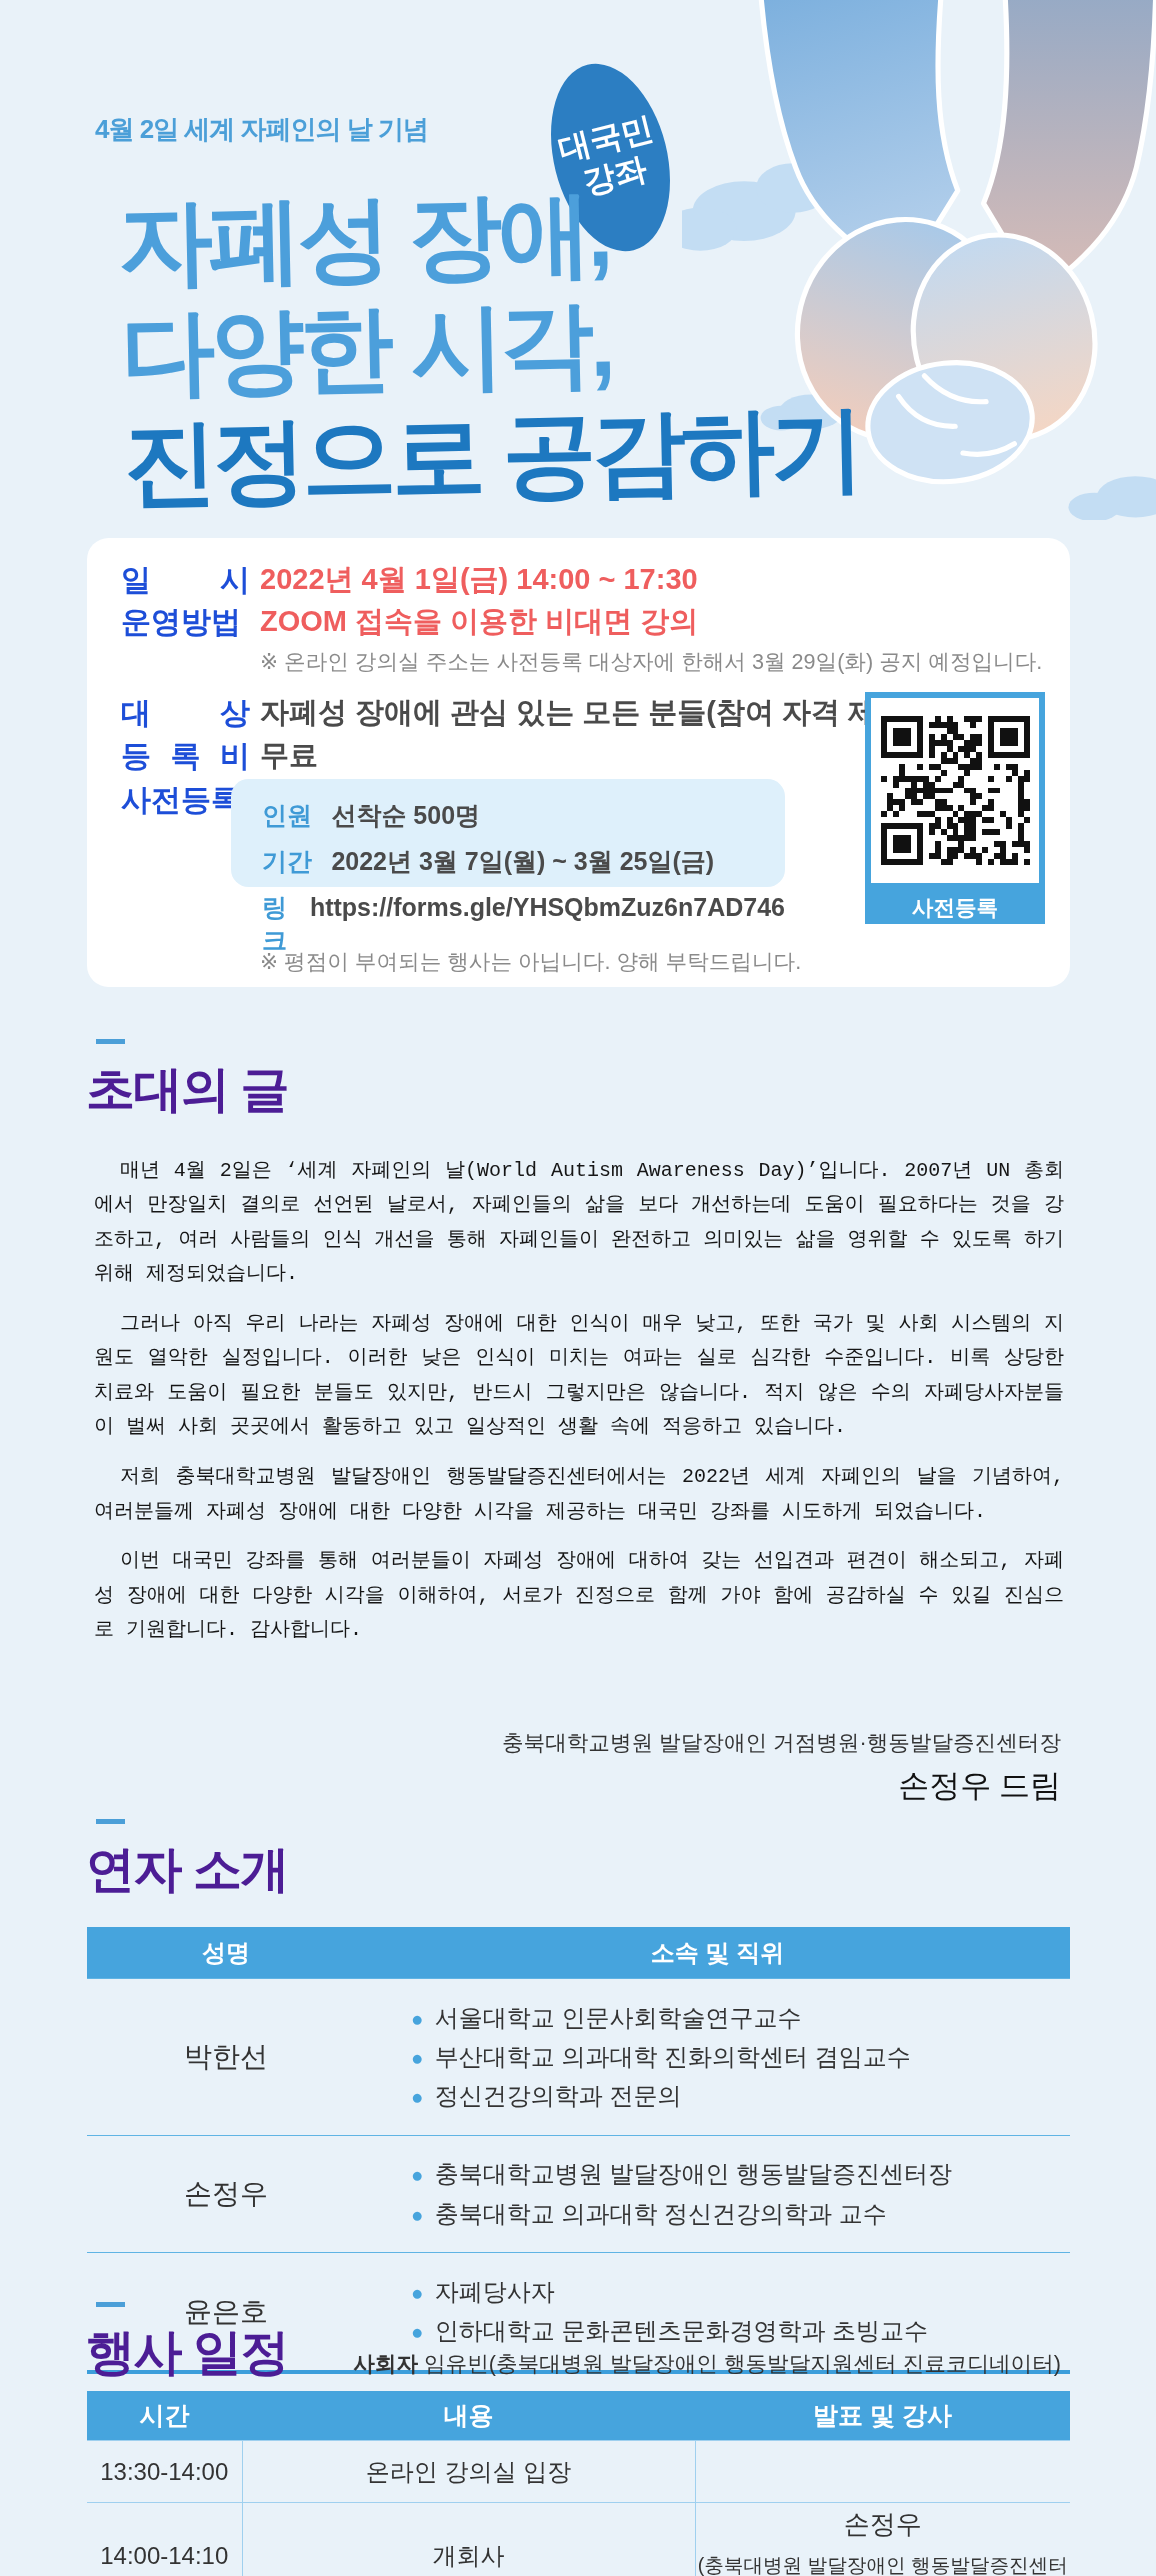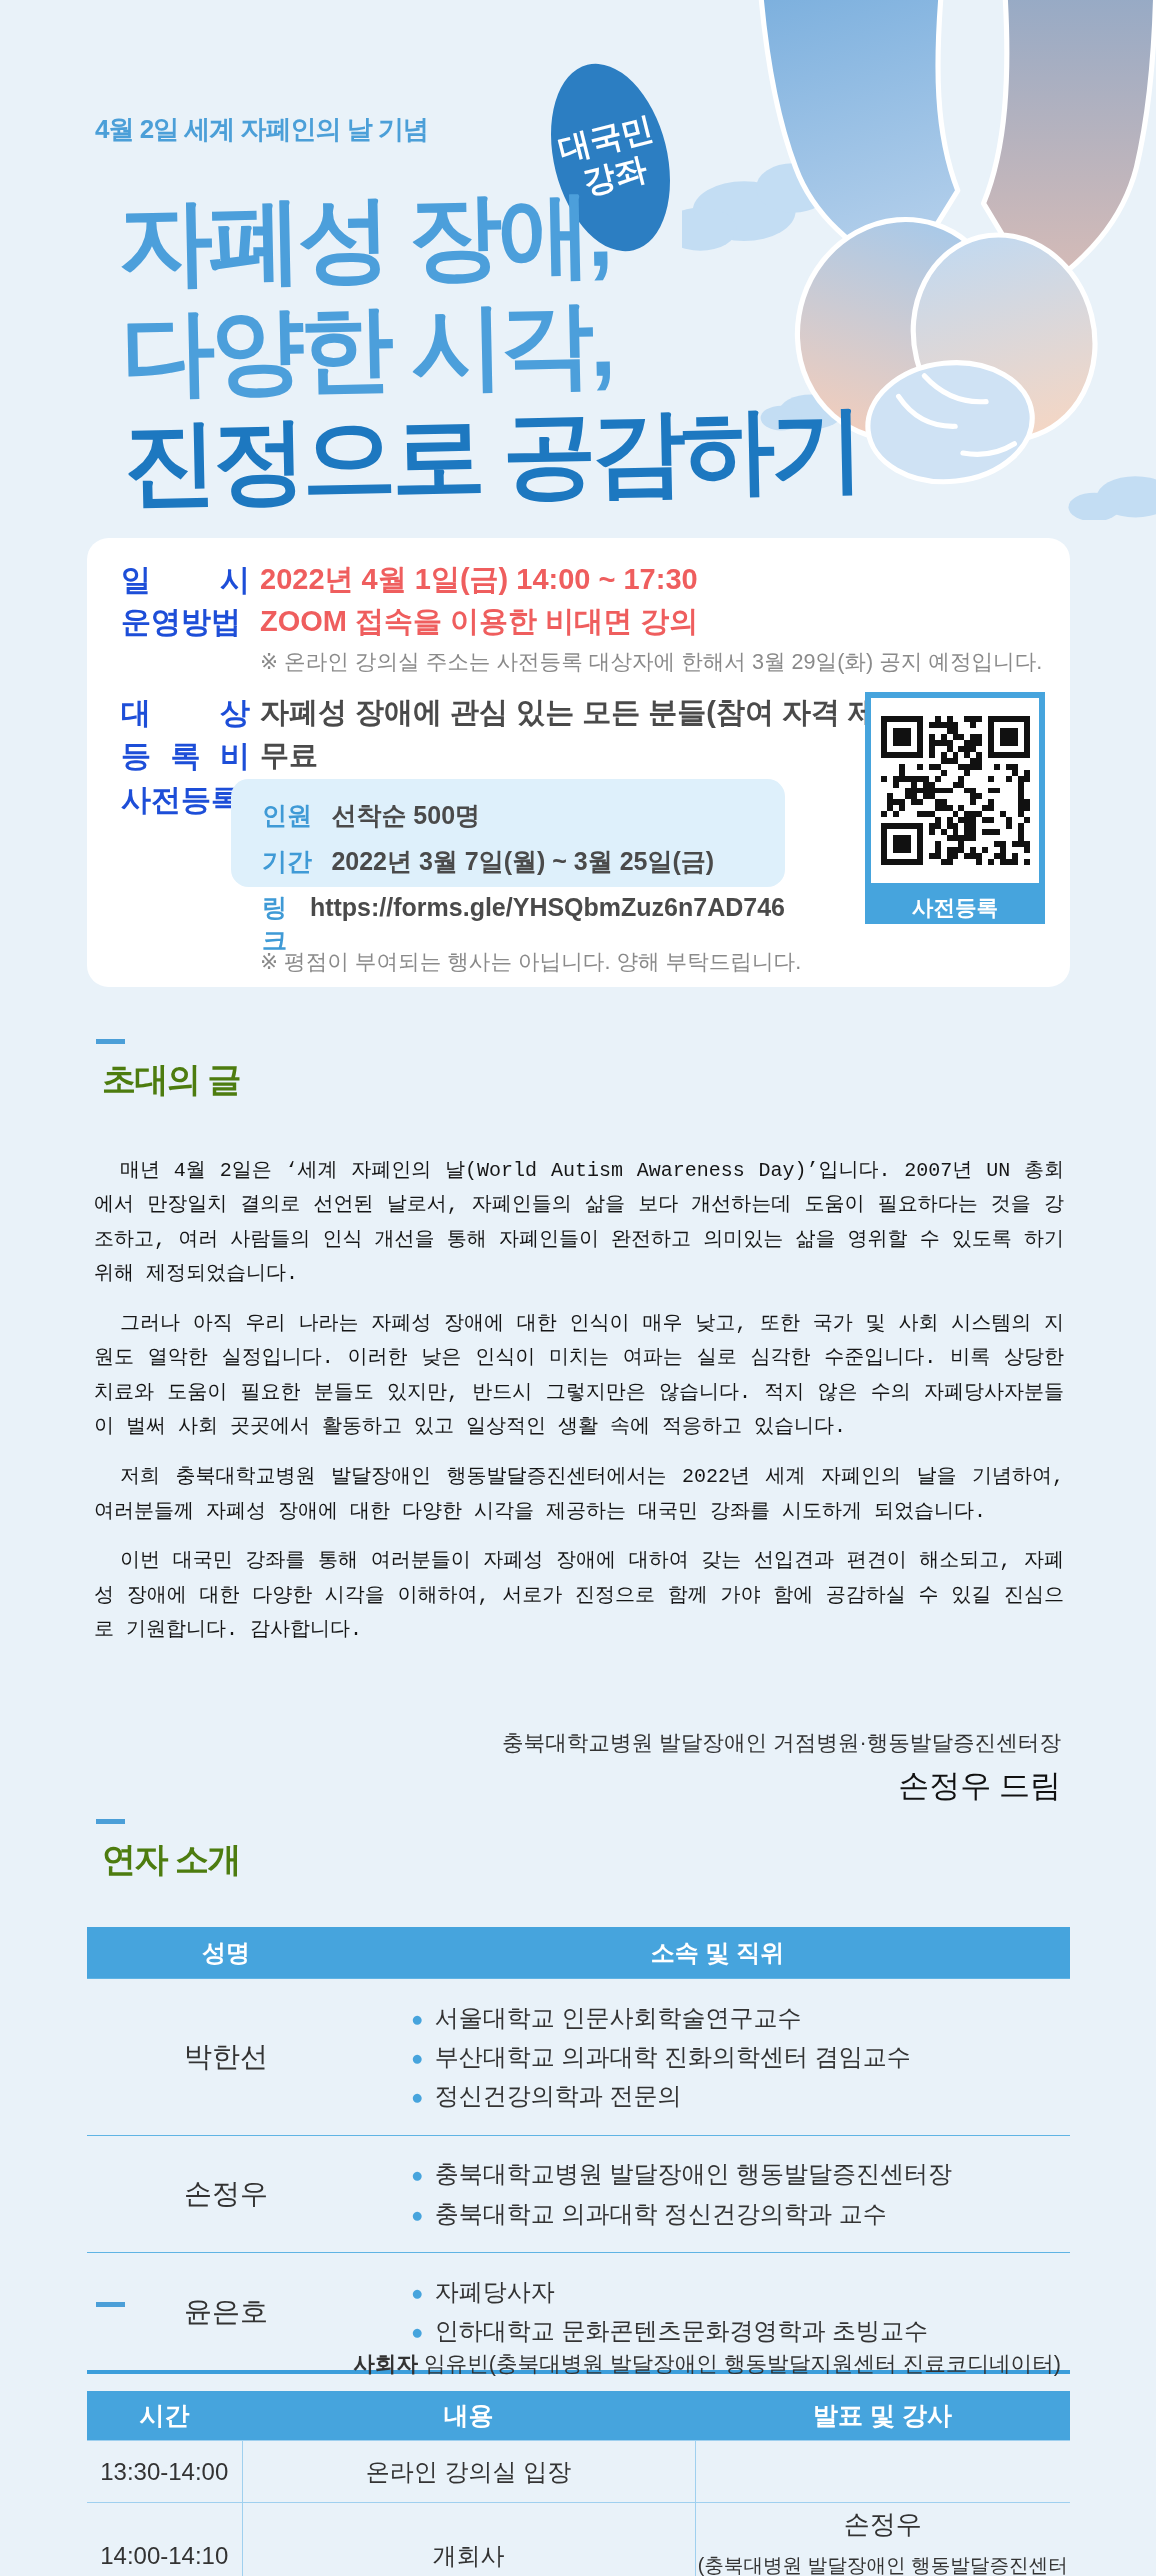--- a/index.html
+++ b/index.html
@@ -29,21 +29,21 @@
   .info-note{position:absolute;left:173px;font-size:21.6px;color:#8a8a8a;}
   .prereg-box{position:absolute;left:144px;top:241px;width:554px;height:108px;background:#def0fb;border-radius:17.5px;padding:19.6px 0 0 31px;box-sizing:border-box;}
   .prereg-row{display:flex;align-items:baseline;margin-bottom:13.4px;}
   .prereg-row .pl{width:56px;font-size:25px;font-weight:bold;color:#3f9ad6;}
   .prereg-row .pv{font-size:25px;color:#4a4a4a;font-weight:bold;margin-left:13.4px;}
   .qr-wrap{position:absolute;left:778px;top:154px;width:180px;height:232px;background:#46a4dd;padding:0;}
   .qr-inner{position:absolute;left:6.2px;top:6.2px;width:168px;height:185px;background:#fff;display:flex;align-items:center;justify-content:center;}
   .qr-caption{position:absolute;left:0;bottom:0;width:180px;height:34px;background:#46a4dd;color:#fff;font-size:21.6px;font-weight:bold;display:flex;align-items:center;justify-content:center;}
   
   .dash{position:absolute;left:96px;width:29px;height:5.2px;background:#4b9fd8;}
-  .sec-title{position:absolute;left:102px;font-size:34px;font-weight:bold;color:#4d7c0f;letter-spacing:-1.5px;}
+  .sec-title{position:absolute;left:86px;font-size:49px;font-weight:bold;color:#4c1d95;letter-spacing:-1.5px;}
   
   .invite-body{position:absolute;left:94px;top:1154px;width:970px;font-family:Liberation Mono, monospace;font-size:20px;line-height:1.72;color:#161616;text-align:justify;}
   .invite-body p{margin:0 0 15.5px 0;text-indent:26px;}
   .sign{position:absolute;right:95px;text-align:right;}
   .sign-org{font-size:21.6px;color:#333;}
   .sign-name{font-size:31px;color:#111;font-family:"Liberation Serif","DejaVu Serif",serif;margin-top:8.2px;}
   
   table{border-collapse:collapse;table-layout:fixed;}
   .spk{position:absolute;left:87px;top:1927px;width:983px;}
   .spk th{background:#46a4dd;color:#fff;font-size:24px;font-weight:bold;height:49px;}
@@ -527,20 +527,21 @@
         <div class="bullet-line">
               <span class="bdot">●</span>
               <span>인하대학교 문화콘텐츠문화경영학과 초빙교수</span>
             </div>
       </td>
     </tr>
   </tbody>
     </table>
 
   <div class="dash" style="top:2302px;"></div>
+  <div class="sec-title" style="top:2320px;">행사 일정</div>
   <div class="mod-line">
     <b>사회자</b><span> 임유빈(충북대병원 발달장애인 행동발달지원센터 진료코디네이터)</span>
   </div>
 
   <table class="sched">
     <colgroup>
         <col style="width:155px;">
         <col style="width:453px;">
         <col style="width:375px;">
       </colgroup>

